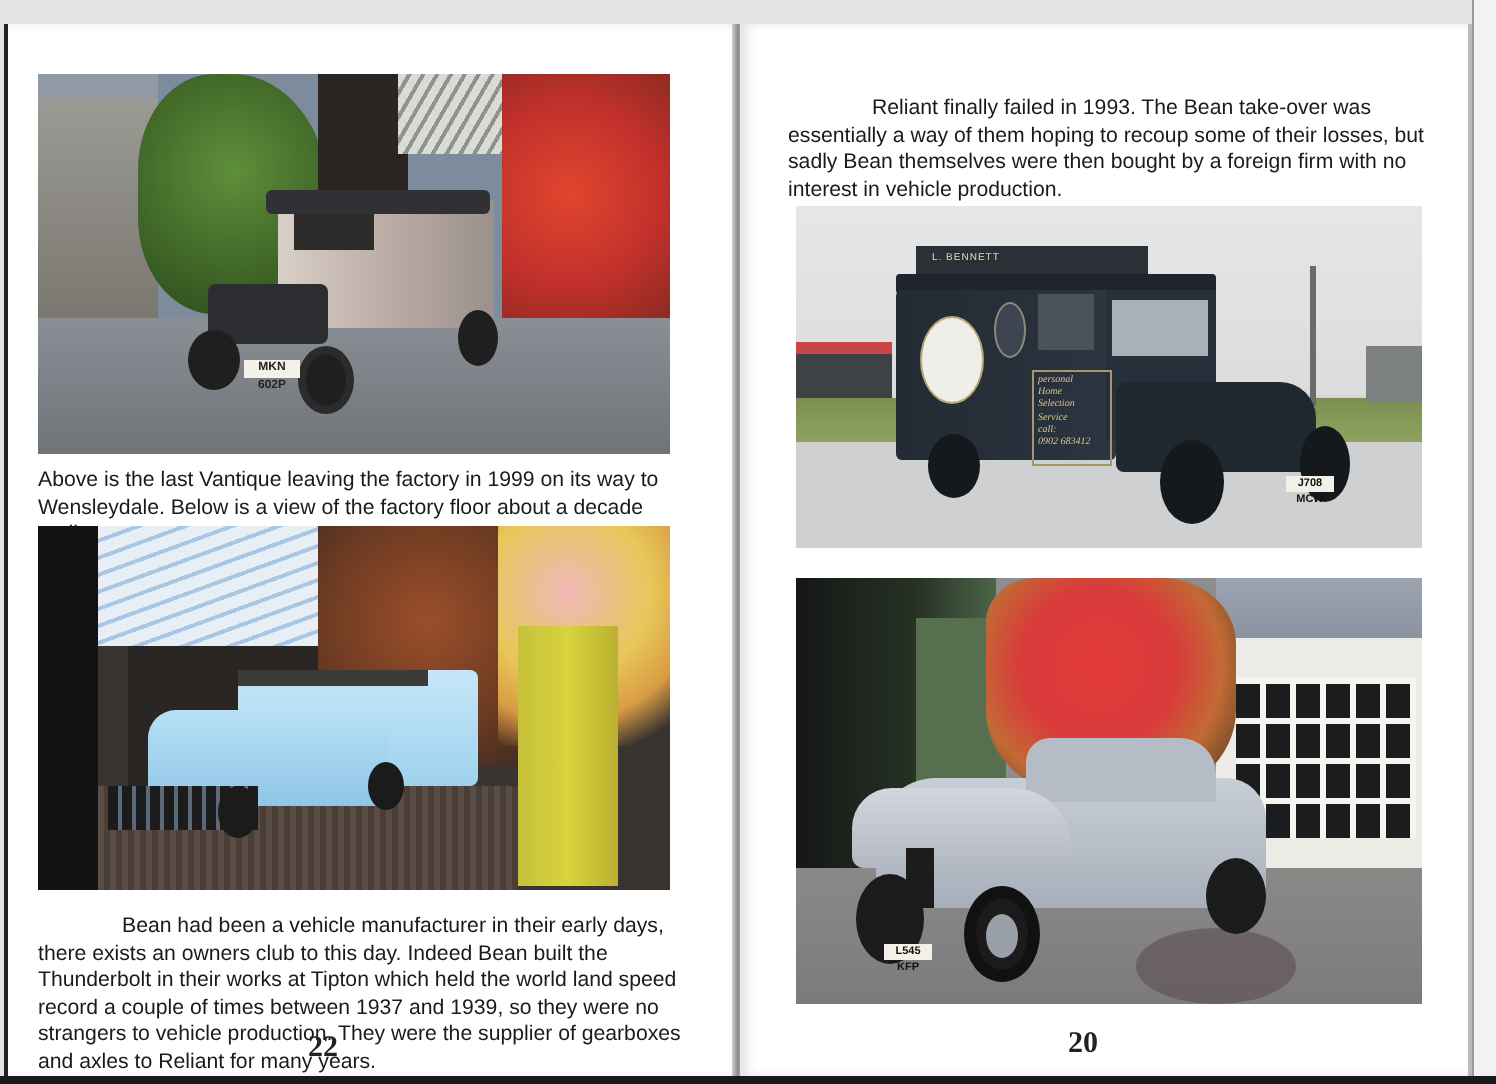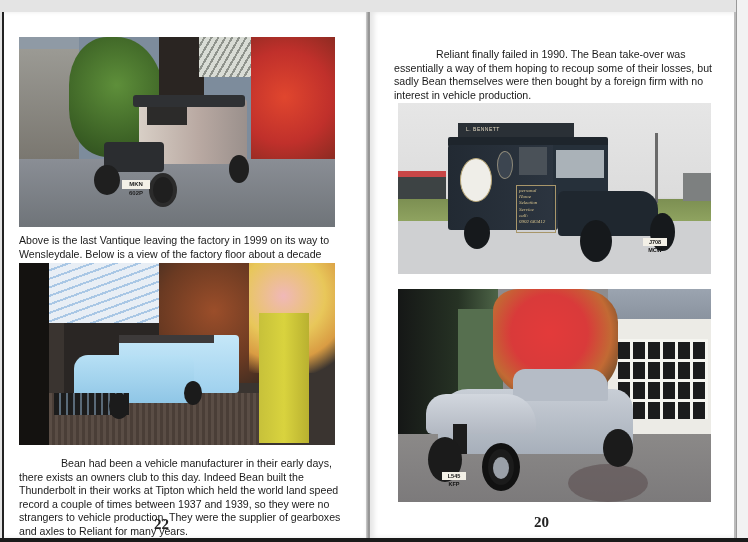--- a/index.html
+++ b/index.html
@@ -152,21 +152,21 @@
     </div>
 
     <div class="para" style="left:15px; top:445px; width:335px;"><span class="indent"></span><span>Bean had been a vehicle manufacturer in their early days, there exists an owners club to this day. Indeed Bean built the Thunderbolt in their works at Tipton which held the world land speed record a couple of times between 1937 and 1939, so they were no strangers to vehicle production. They were the supplier of gearboxes and axles to Reliant for many years.</span></div>
 
     <div class="pagenum" style="left:150px; top:504px;">22</div>
   </div>
 
   <div class="gutter-shadow"></div>
 
   <div class="page page-right">
-    <div class="para" style="left:24px; top:36px; width:320px;"><span class="indent"></span><span>Reliant finally failed in 1990.  The Bean take-over was essentially a way of them hoping to recoup some of their losses, but sadly Bean themselves were then bought by a foreign firm with no interest in vehicle production.</span></div>
+    <div class="para" style="left:24px; top:36px; width:320px;"><span class="indent"></span><span>Reliant finally failed in 1993.  The Bean take-over was essentially a way of them hoping to recoup some of their losses, but sadly Bean themselves were then bought by a foreign firm with no interest in vehicle production.</span></div>
 
     <div class="photo p3" style="left:28px; top:91px;">
       <div class="redroof"></div>
       <div class="darkwall"></div>
       <div class="grass"></div>
       <div class="road"></div>
       <div class="pole"></div>
       <div class="building"></div>
       <div class="roofsign">
           <span>L. BENNETT</span>

